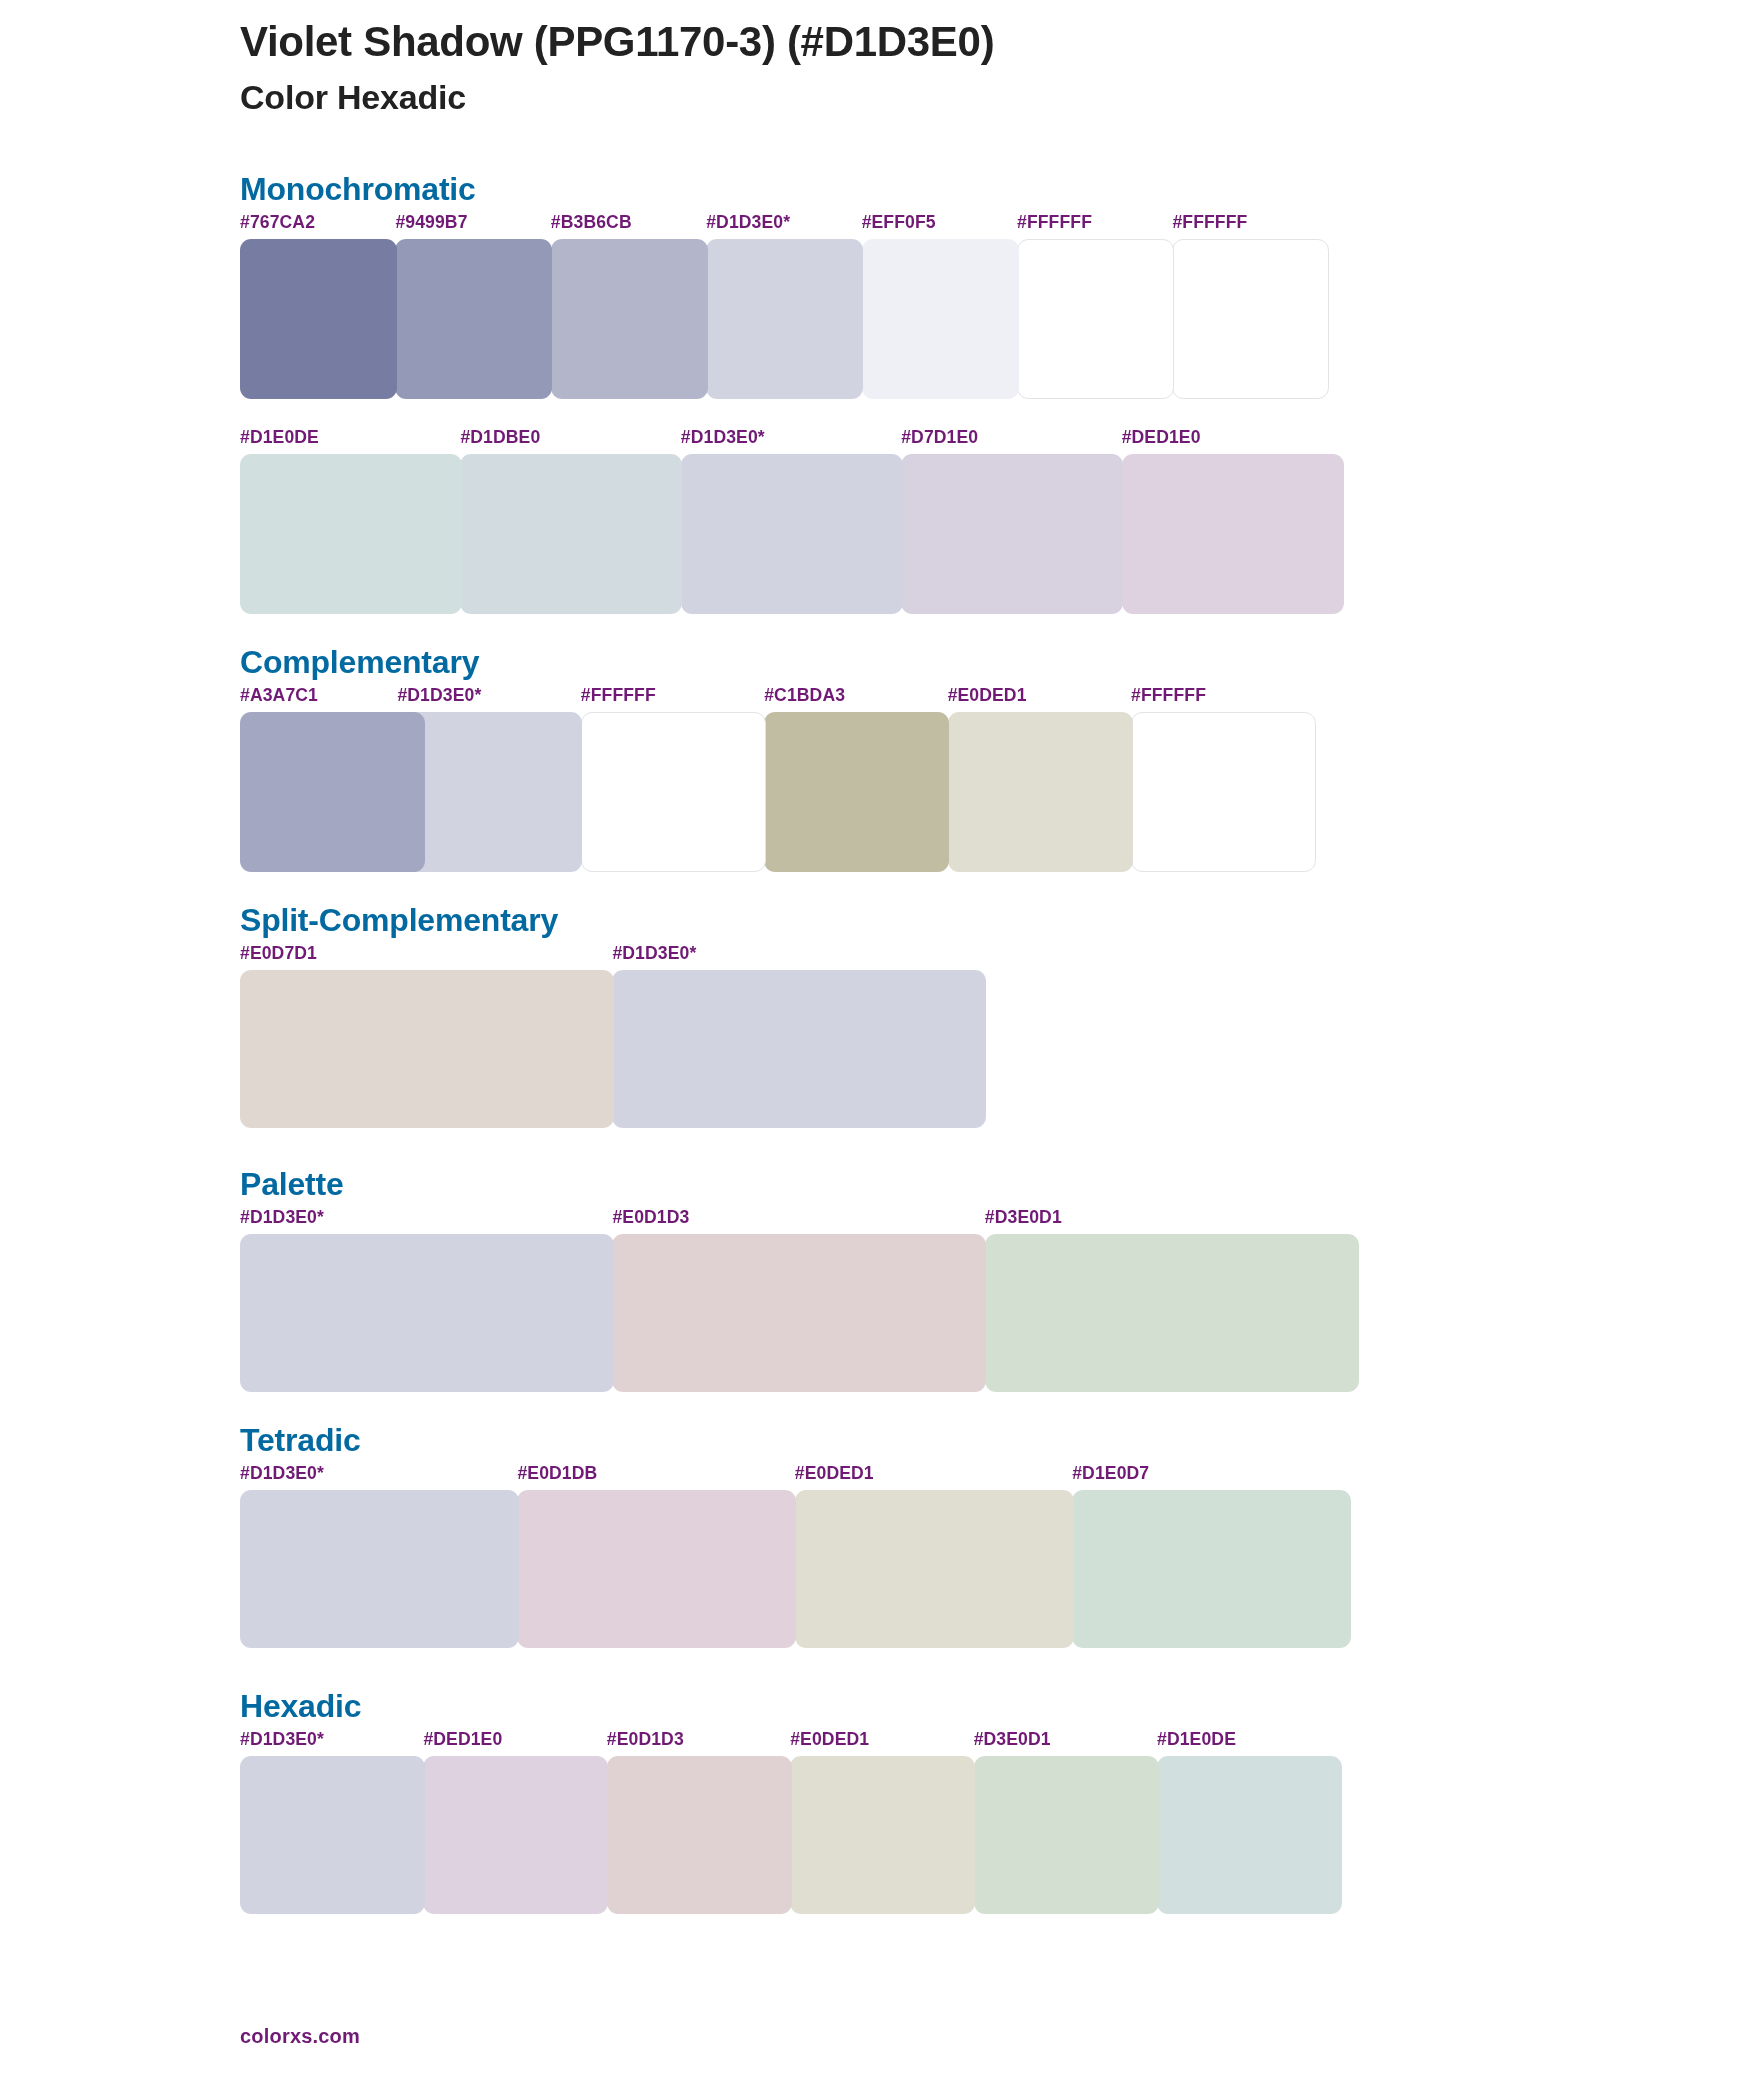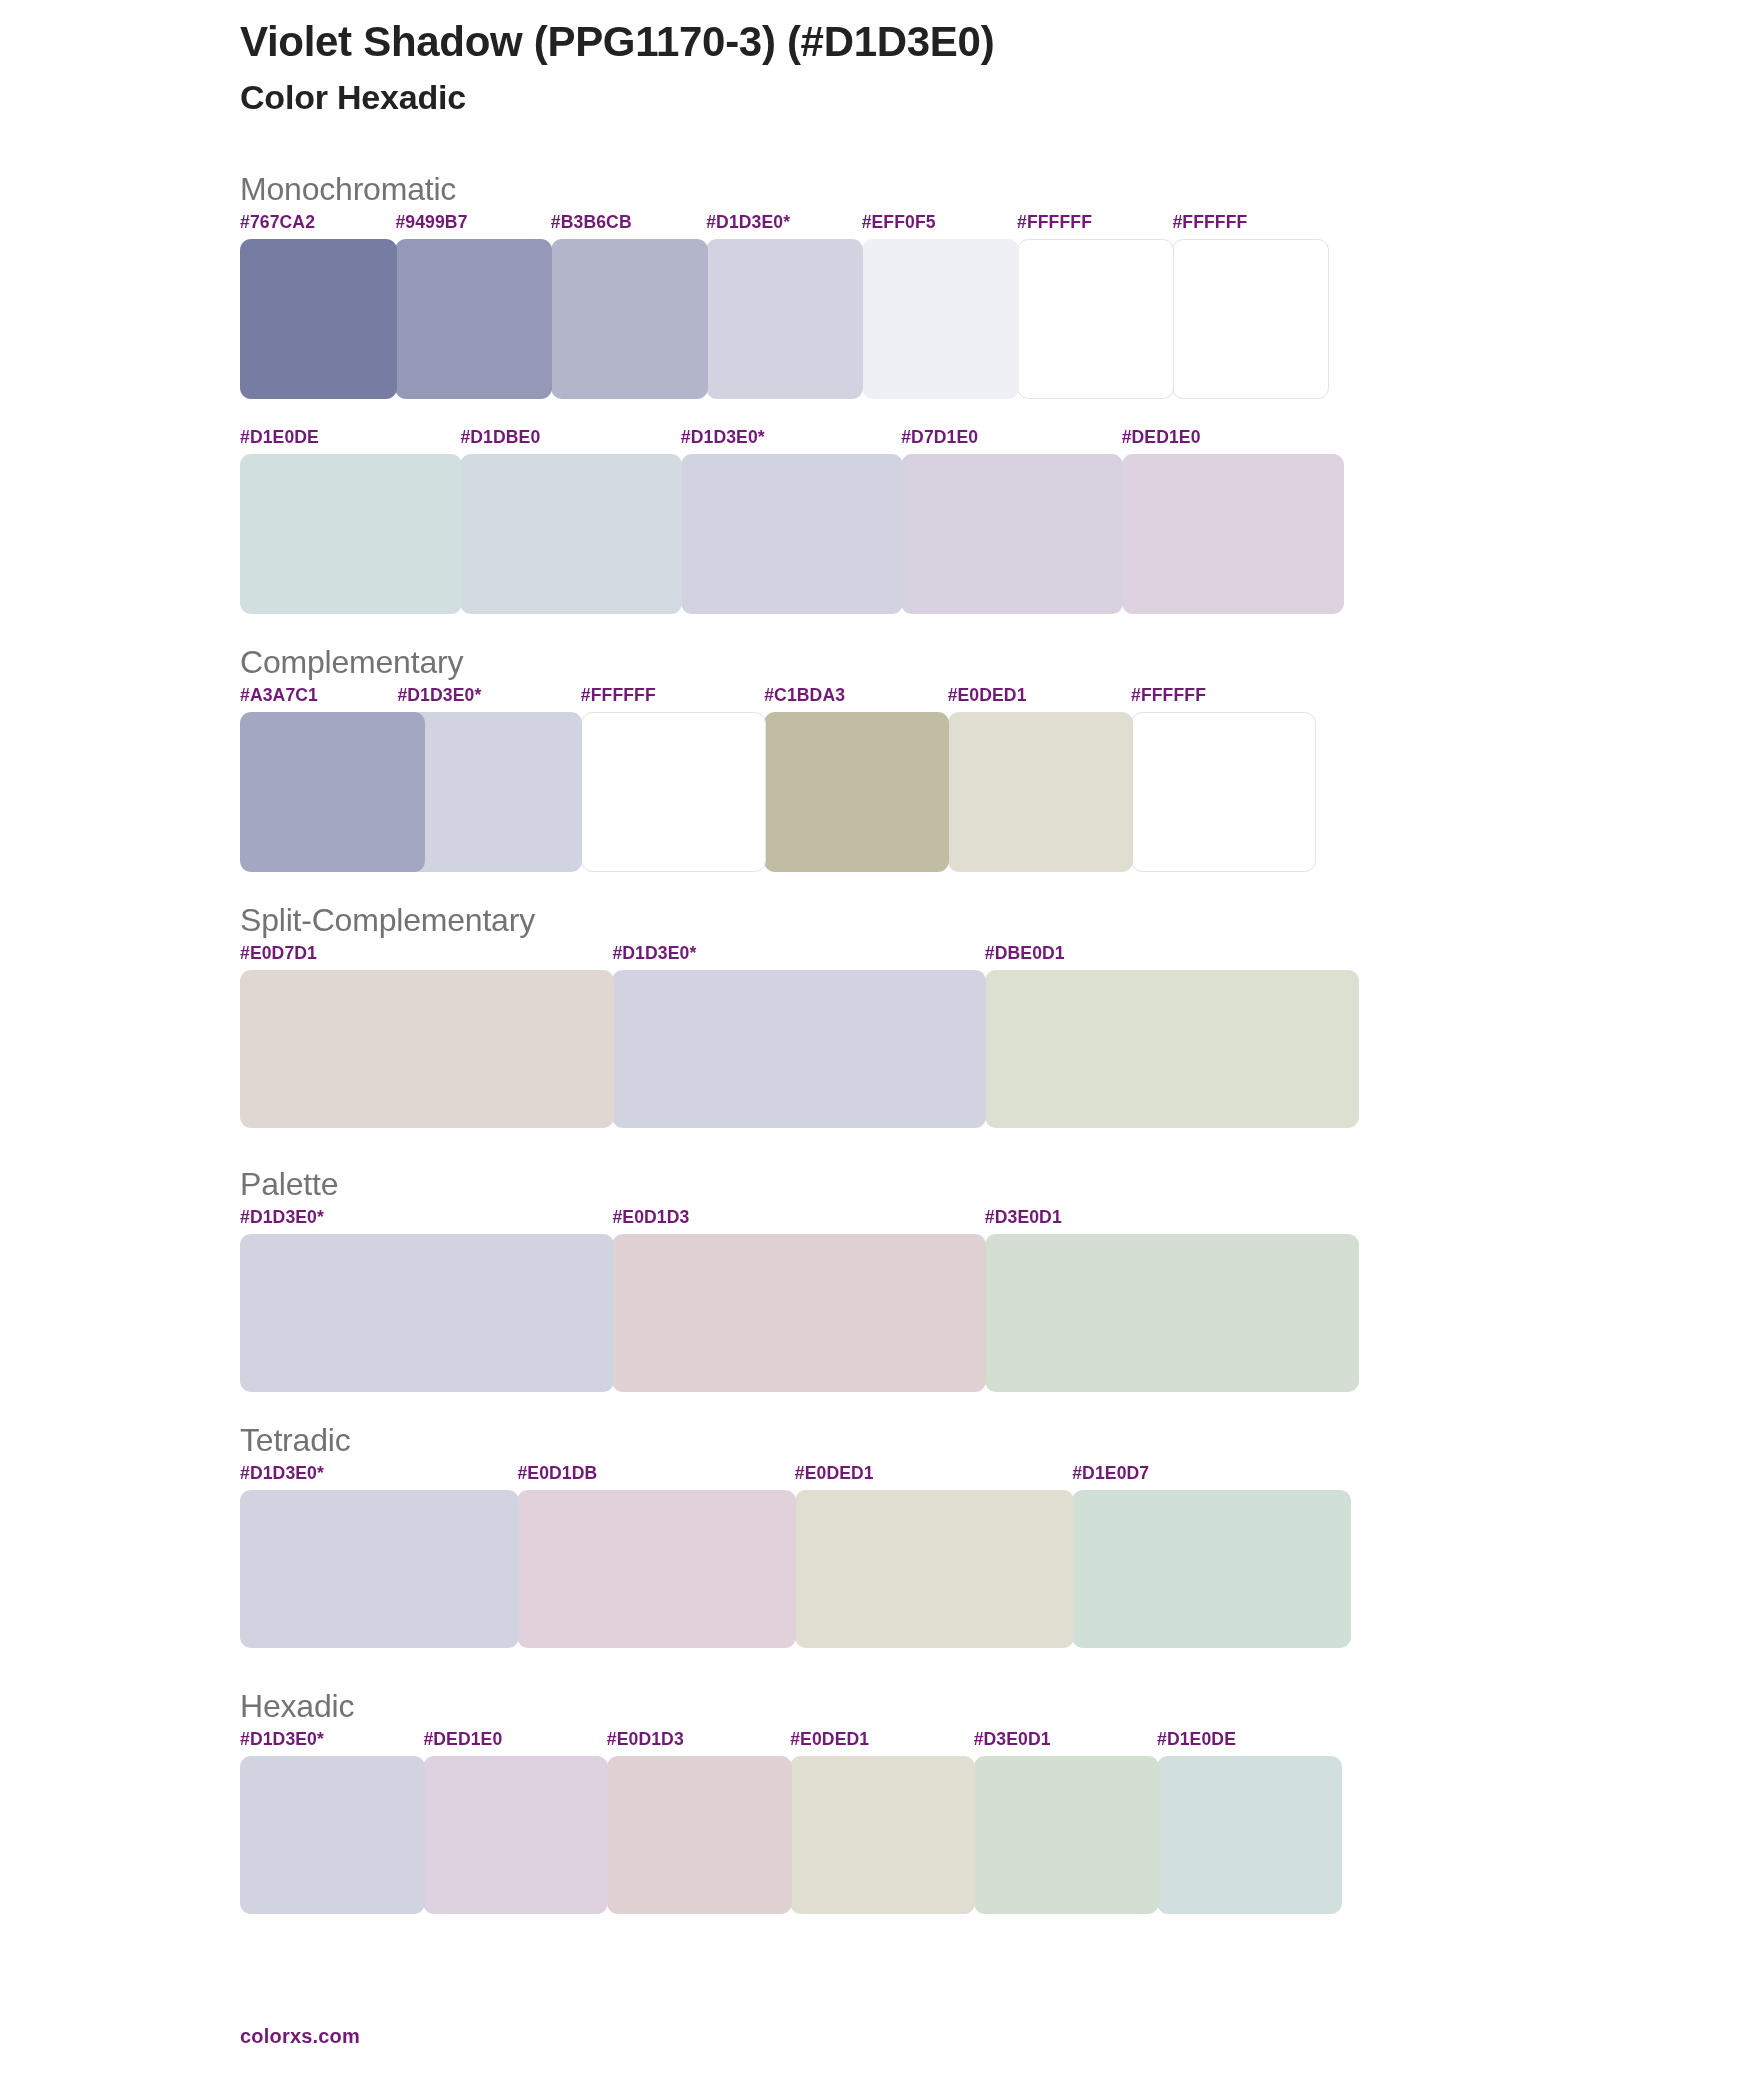--- a/index.html
+++ b/index.html
@@ -44,22 +44,22 @@
   }
   
   .sections {
     margin-top: 53px;
   }
   .section {
     margin-bottom: 0;
   }
   .section-title {
     font-size: 32px;
-    font-weight: normal;
-    color: #737373;
+    font-weight: bold;
+    color: #0369a1;
     letter-spacing: -0.2px;
     margin: 0 0 6.4px 0;
     line-height: 1.15;
   }
   .swatch-row {
     position: relative;
     display: flex;
     align-items: flex-start;
   }
   .swatch-cell {
@@ -199,24 +199,20 @@
         <div class="section-title">Split-Complementary</div>
         <div class="swatch-row">
           <div class="swatch-cell" style="width: 374px;">
             <div class="swatch-label">#E0D7D1</div>
             <div class="swatch-chip" style="background: rgb(224, 215, 209); height: 158px; width: 374px; border-radius: 11.2px; position: relative; z-index: 3;"></div>
           </div>
           <div class="swatch-cell" style="width: 374px;">
             <div class="swatch-label">#D1D3E0*</div>
             <div class="swatch-chip" style="background: rgb(209, 211, 224); height: 158px; width: 374px; border-radius: 11.2px; position: relative; z-index: 2;"></div>
           </div>
-          <div class="swatch-cell" style="width: 374px;">
-            <div class="swatch-label">#DBE0D1</div>
-            <div class="swatch-chip" style="background: rgb(219, 224, 209); height: 158px; width: 374px; border-radius: 11.2px; position: relative; z-index: 1;"></div>
-          </div>
         </div>
       </div>
       <div class="section" style="margin-bottom: 30px;">
         <div class="section-title">Palette</div>
         <div class="swatch-row">
           <div class="swatch-cell" style="width: 374px;">
             <div class="swatch-label">#D1D3E0*</div>
             <div class="swatch-chip" style="background: rgb(209, 211, 224); height: 158px; width: 374px; border-radius: 11.2px; position: relative; z-index: 3;"></div>
           </div>
           <div class="swatch-cell" style="width: 374px;">

